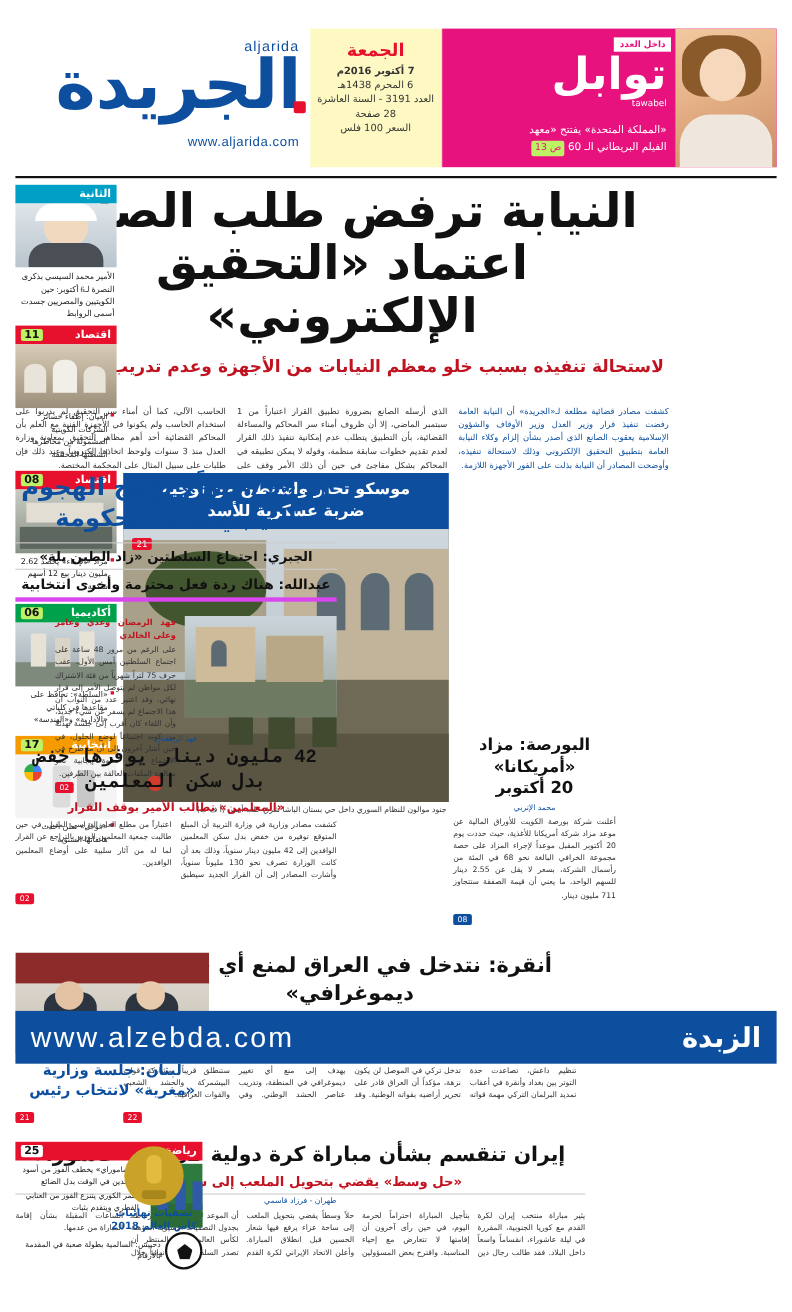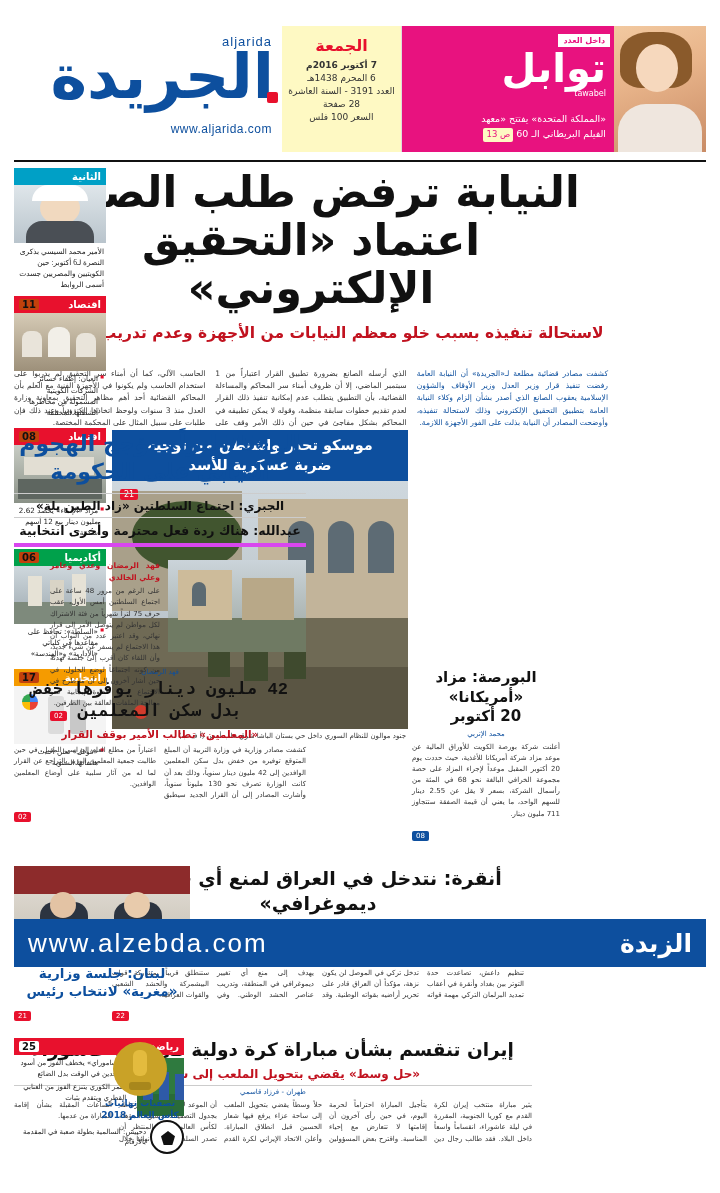--- a/index.html
+++ b/index.html
@@ -29,38 +29,38 @@
   .mh-promo { flex:1; background:#e8127f; position:relative; overflow:hidden; }
   .mh-promo .photo { position:absolute; right:0; top:0; width:92px; height:126px;
      background:linear-gradient(160deg,#f2c9a0 0%,#e8b48a 40%,#c98c66 100%); }
   .mh-promo .photo .hair { position:absolute; left:6px; top:6px; width:72px; height:56px; background:#8a5a2b; border-radius:40% 40% 30% 30%; }
   .mh-promo .photo .face { position:absolute; left:22px; top:18px; width:42px; height:48px; background:#f6d8bd; border-radius:50%; }
   .mh-promo .photo .body { position:absolute; left:4px; bottom:0; width:84px; height:48px; background:#efe6de; border-radius:28px 28px 0 0; }
   .mh-promo .tagbox { position:absolute; right:96px; top:8px; background:#fff; color:#e8127f; font-size:8px; padding:2px 5px; font-weight:bold; }
   .mh-promo .tw { position:absolute; right:100px; top:22px; color:#fff; font-size:40px; font-weight:bold; line-height:1; }
   .mh-promo .tw small { display:block; font-size:8px; font-weight:normal; margin-top:2px; }
   .mh-promo .lines { position:absolute; right:100px; bottom:10px; left:8px; color:#fff; font-size:9.5px; line-height:1.6; }
-  .mh-promo .lines .n { display:inline-block; background:#fef9c3; color:#e8127f; padding:0 3px; border-radius:2px; font-size:8.5px; }
+  .mh-promo .lines .n { display:inline-block; background:#bef264; color:#e8127f; padding:0 3px; border-radius:2px; font-size:8.5px; }
 
   .rule { position:absolute; left:14px; width:692px; background:#111; height:2px; }
 
   
   .lead { position:absolute; right:112px; top:168px; width:594px; }
   .lead h1 { margin:0; font-size:43px; line-height:1.12; font-weight:bold; color:#111; text-align:center; }
   .lead .sub { margin-top:10px; font-size:15.5px; font-weight:bold; color:#c1121f; text-align:center; line-height:1.5; }
   .lead .byline { margin-top:6px; font-size:8.5px; color:#0d4f9e; text-align:left; }
   .lead .cols { margin-top:6px; display:flex; gap:10px; direction:rtl; }
   .lead .cols .c { flex:1; font-size:7.6px; line-height:1.62; color:#333; text-align:justify; }
   .lead .cols .c.blue { color:#0d4f9e; }
 
   
   .rail { position:absolute; left:14px; top:168px; width:92px; }
   .rail .sec { margin-bottom:6px; }
   .rail .hd { display:flex; align-items:center; justify-content:space-between; color:#fff; font-size:10px; font-weight:bold; padding:2px 5px; height:17px; }
-  .rail .hd .num { background:#c2410c; color:#111; font-size:10px; padding:0 3px; border-radius:2px; }
+  .rail .hd .num { background:#bef264; color:#111; font-size:10px; padding:0 3px; border-radius:2px; }
   .rail .img { width:92px; height:58px; background:#c9d2da; position:relative; overflow:hidden; }
   .rail .cap { font-size:7.4px; line-height:1.5; color:#222; padding:3px 2px 0 2px; text-align:right;font-family:Liberation Serif, serif; }
   .rail .bul { font-size:7.2px; line-height:1.55; color:#222; padding:2px; }
   .rail .bul div { margin-bottom:2px; padding-right:6px; position:relative; }
   .rail .bul div:before { content:"■"; position:absolute; right:0; top:1px; font-size:4px; color:#e8112d; }
 
   
   .mid { position:absolute; left:112px; top:430px; width:296px; }
   .mid .bar { background:#0d4f9e; color:#fff; font-size:14.5px; font-weight:bold; text-align:center; padding:6px 8px; line-height:1.35; }
   .mid .photo { width:296px; height:248px; position:relative; overflow:hidden; background:#7d8b74; }

